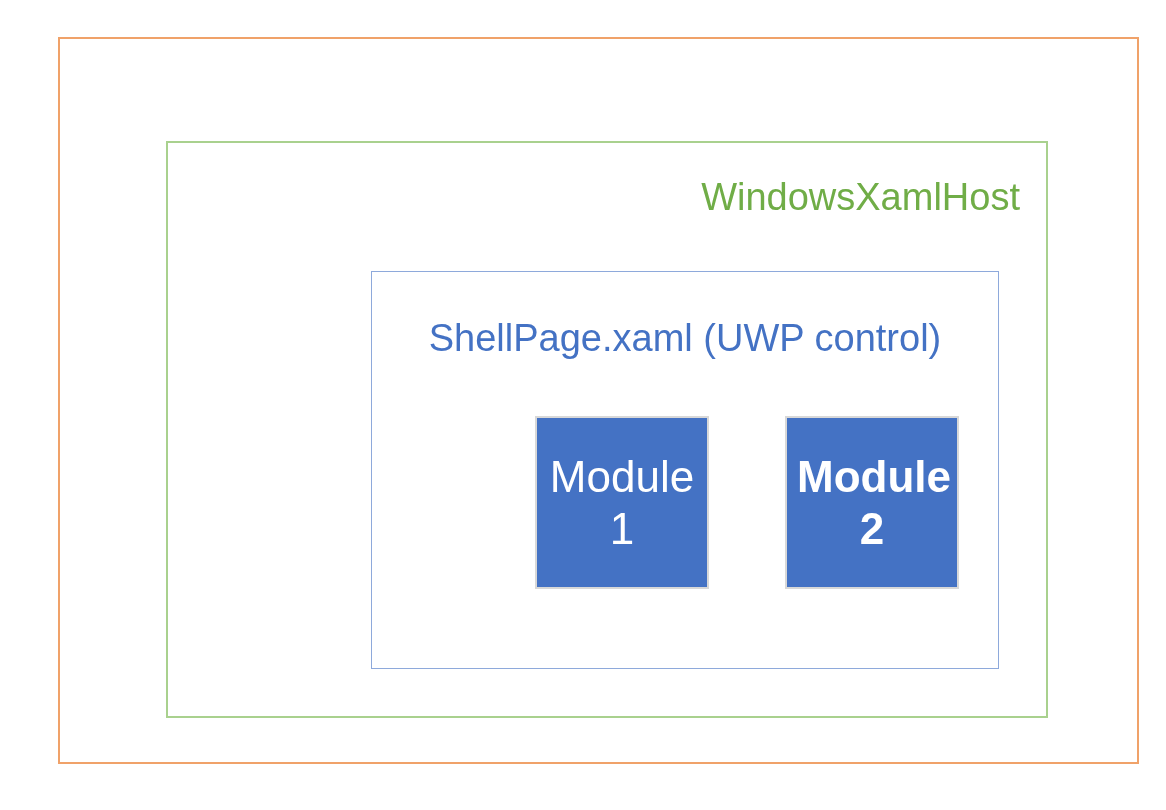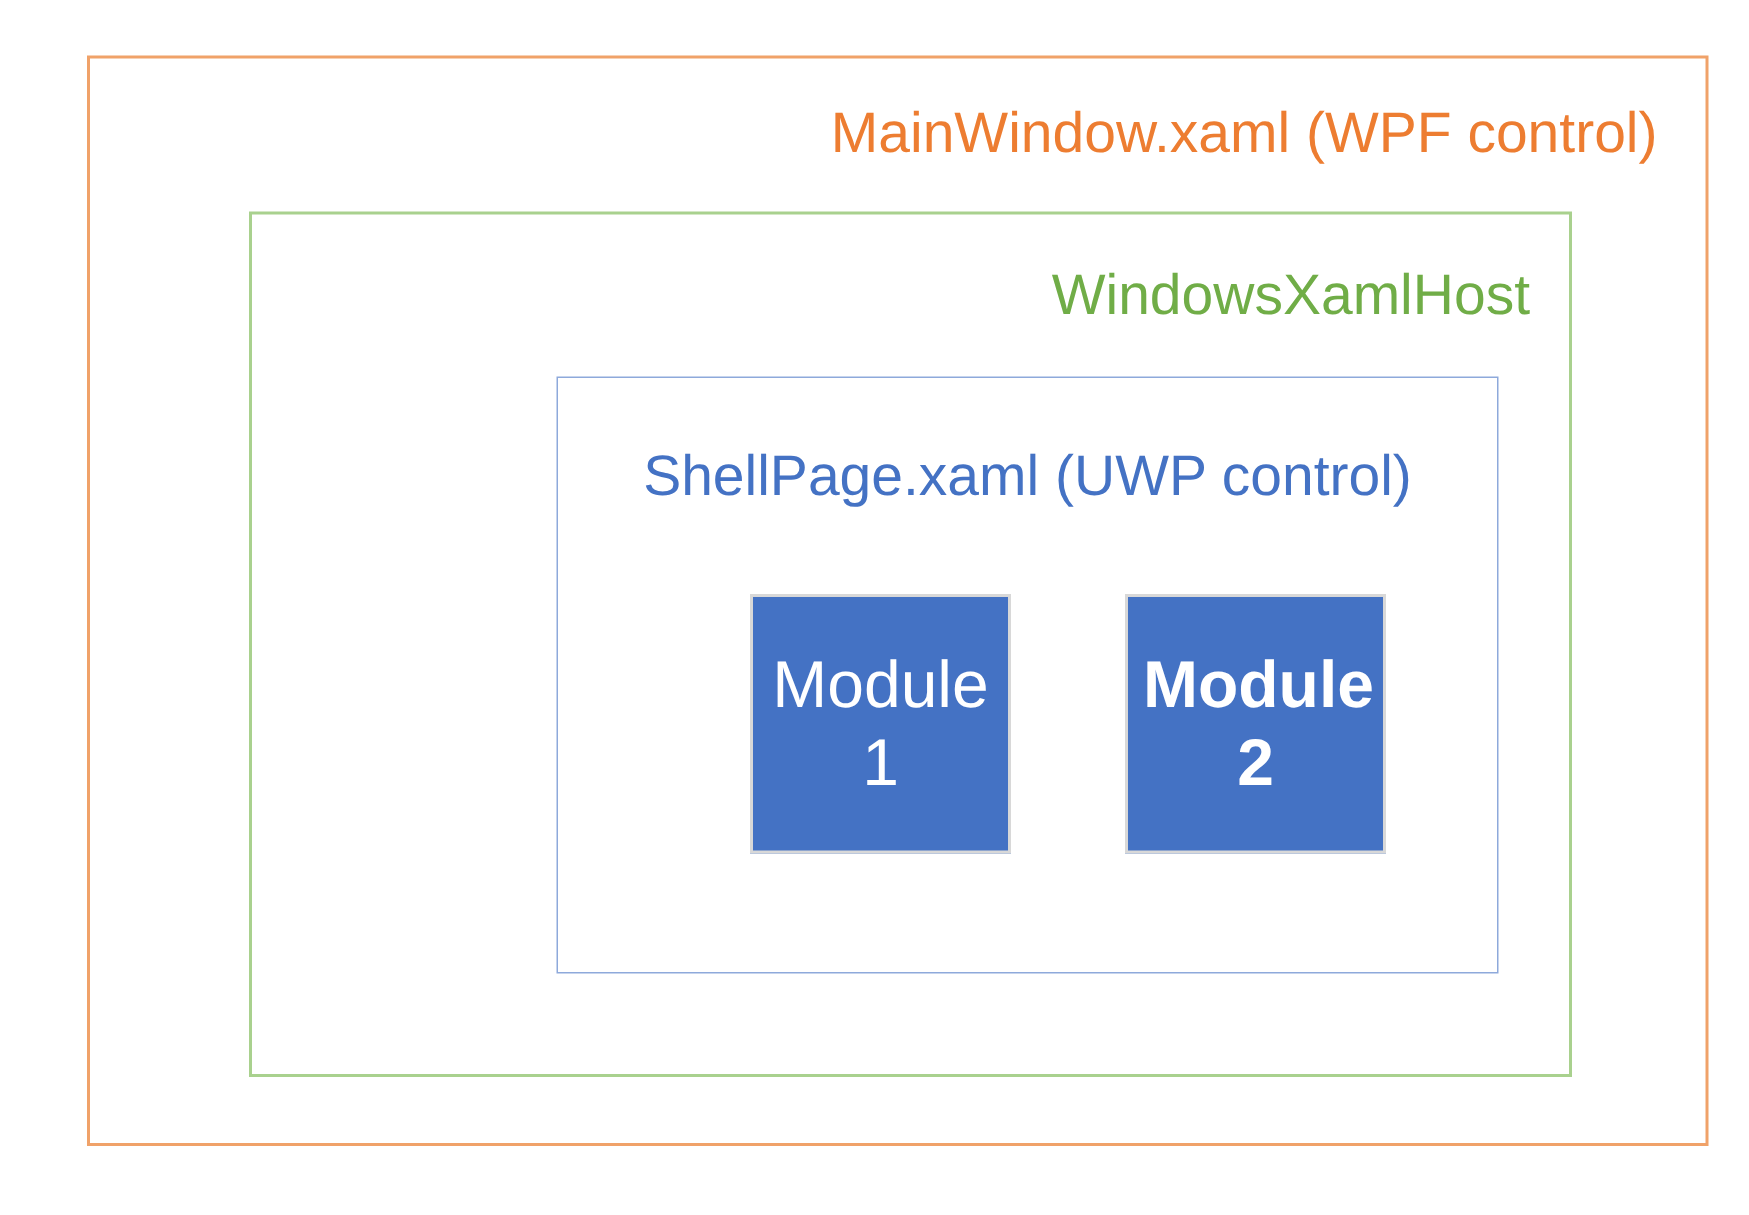--- a/index.html
+++ b/index.html
@@ -56,21 +56,21 @@
     font-size: 38px;
     line-height: 1.2;
     color: #70ad47;
     white-space: nowrap;
   }
 
   
   .box-shell {
     position: absolute;
     left: 203px;   
-    top: 108px;    
+    top: 128px;    
     width: 628px;
     height: 398px;
     border: 1.5px solid #8ea9db;
     box-sizing: border-box;
     background: #ffffff;
   }
   .label-shell {
     position: absolute;
     top: 44px;
     left: 0;
@@ -88,38 +88,38 @@
     top: 144px;            
     width: 174px;
     height: 173px;
     background: #4472c4;
     border: 2px solid #d8d8d8;
     box-sizing: border-box;
     display: flex;
     align-items: center;
     justify-content: center;
     text-align: center;
+    margin-left: 35px;
   }
   .module-1 { left: 128px; }  
   .module-2 { left: 378px; font-weight: bold; }  
   .module-label {
     width: 150px;
     font-size: 44px;
     line-height: 1.18;
     color: #ffffff;
     word-spacing: 9999px; 
   }
 </style>
 </head>
 <body>
 
 <div class="canvas">
 
   <div class="box-outer">
-    <div class="label-outer">MainWindow.xaml (WPF control)</div>
 
     <div class="box-host">
       <div class="label-host">WindowsXamlHost</div>
 
       <div class="box-shell">
         <div class="label-shell">ShellPage.xaml (UWP control)</div>
 
         <div class="module module-1">
           <div class="module-label">Module 1</div>
         </div>

